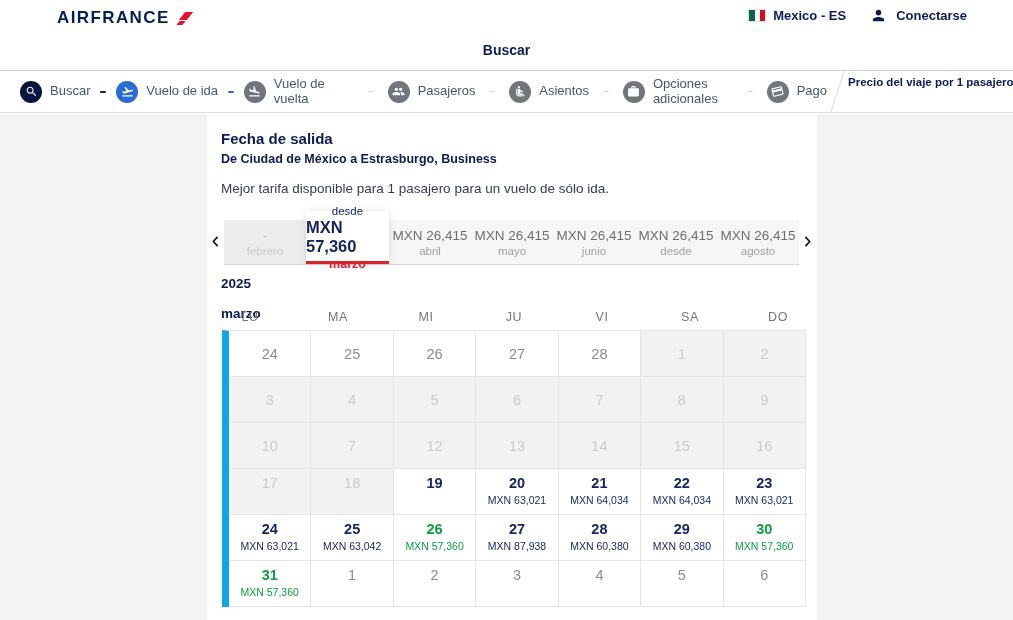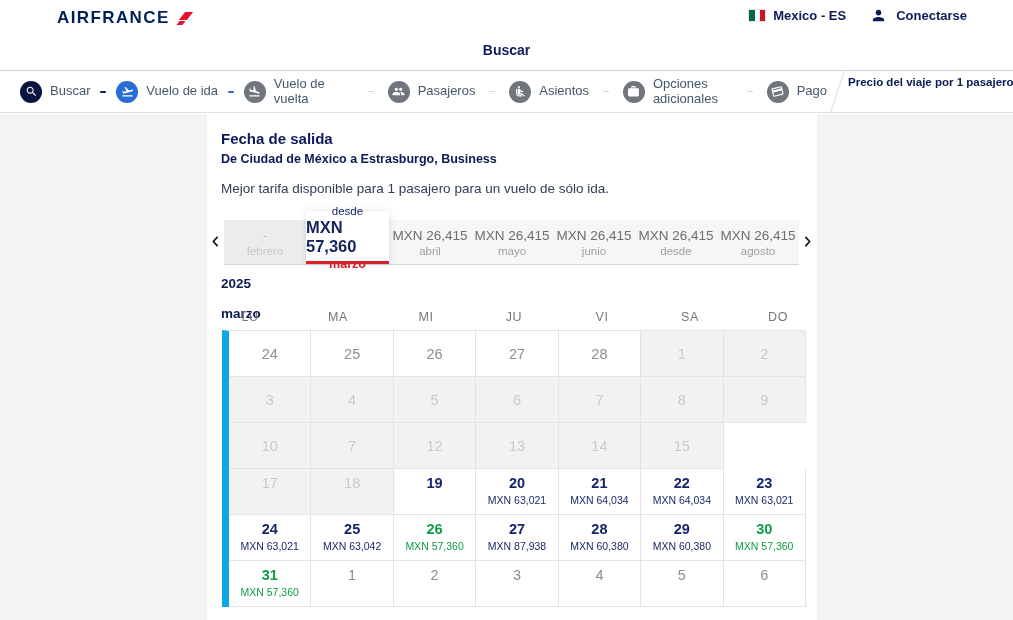--- a/index.html
+++ b/index.html
@@ -317,20 +317,23 @@
               </div>
               <div class="cell disabled">
                 <span class="d">13</span>
               </div>
               <div class="cell disabled">
                 <span class="d">14</span>
               </div>
               <div class="cell disabled">
                 <span class="d">15</span>
               </div>
+              <div class="cell disabled">
+                <span class="d">16</span>
+              </div>
             </div>
             <div class="week row-priced">
               <div class="cell disabled">
                 <span class="d">17</span>
               </div>
               <div class="cell disabled">
                 <span class="d">18</span>
               </div>
               <div class="cell active">
                 <span class="d">19</span>

